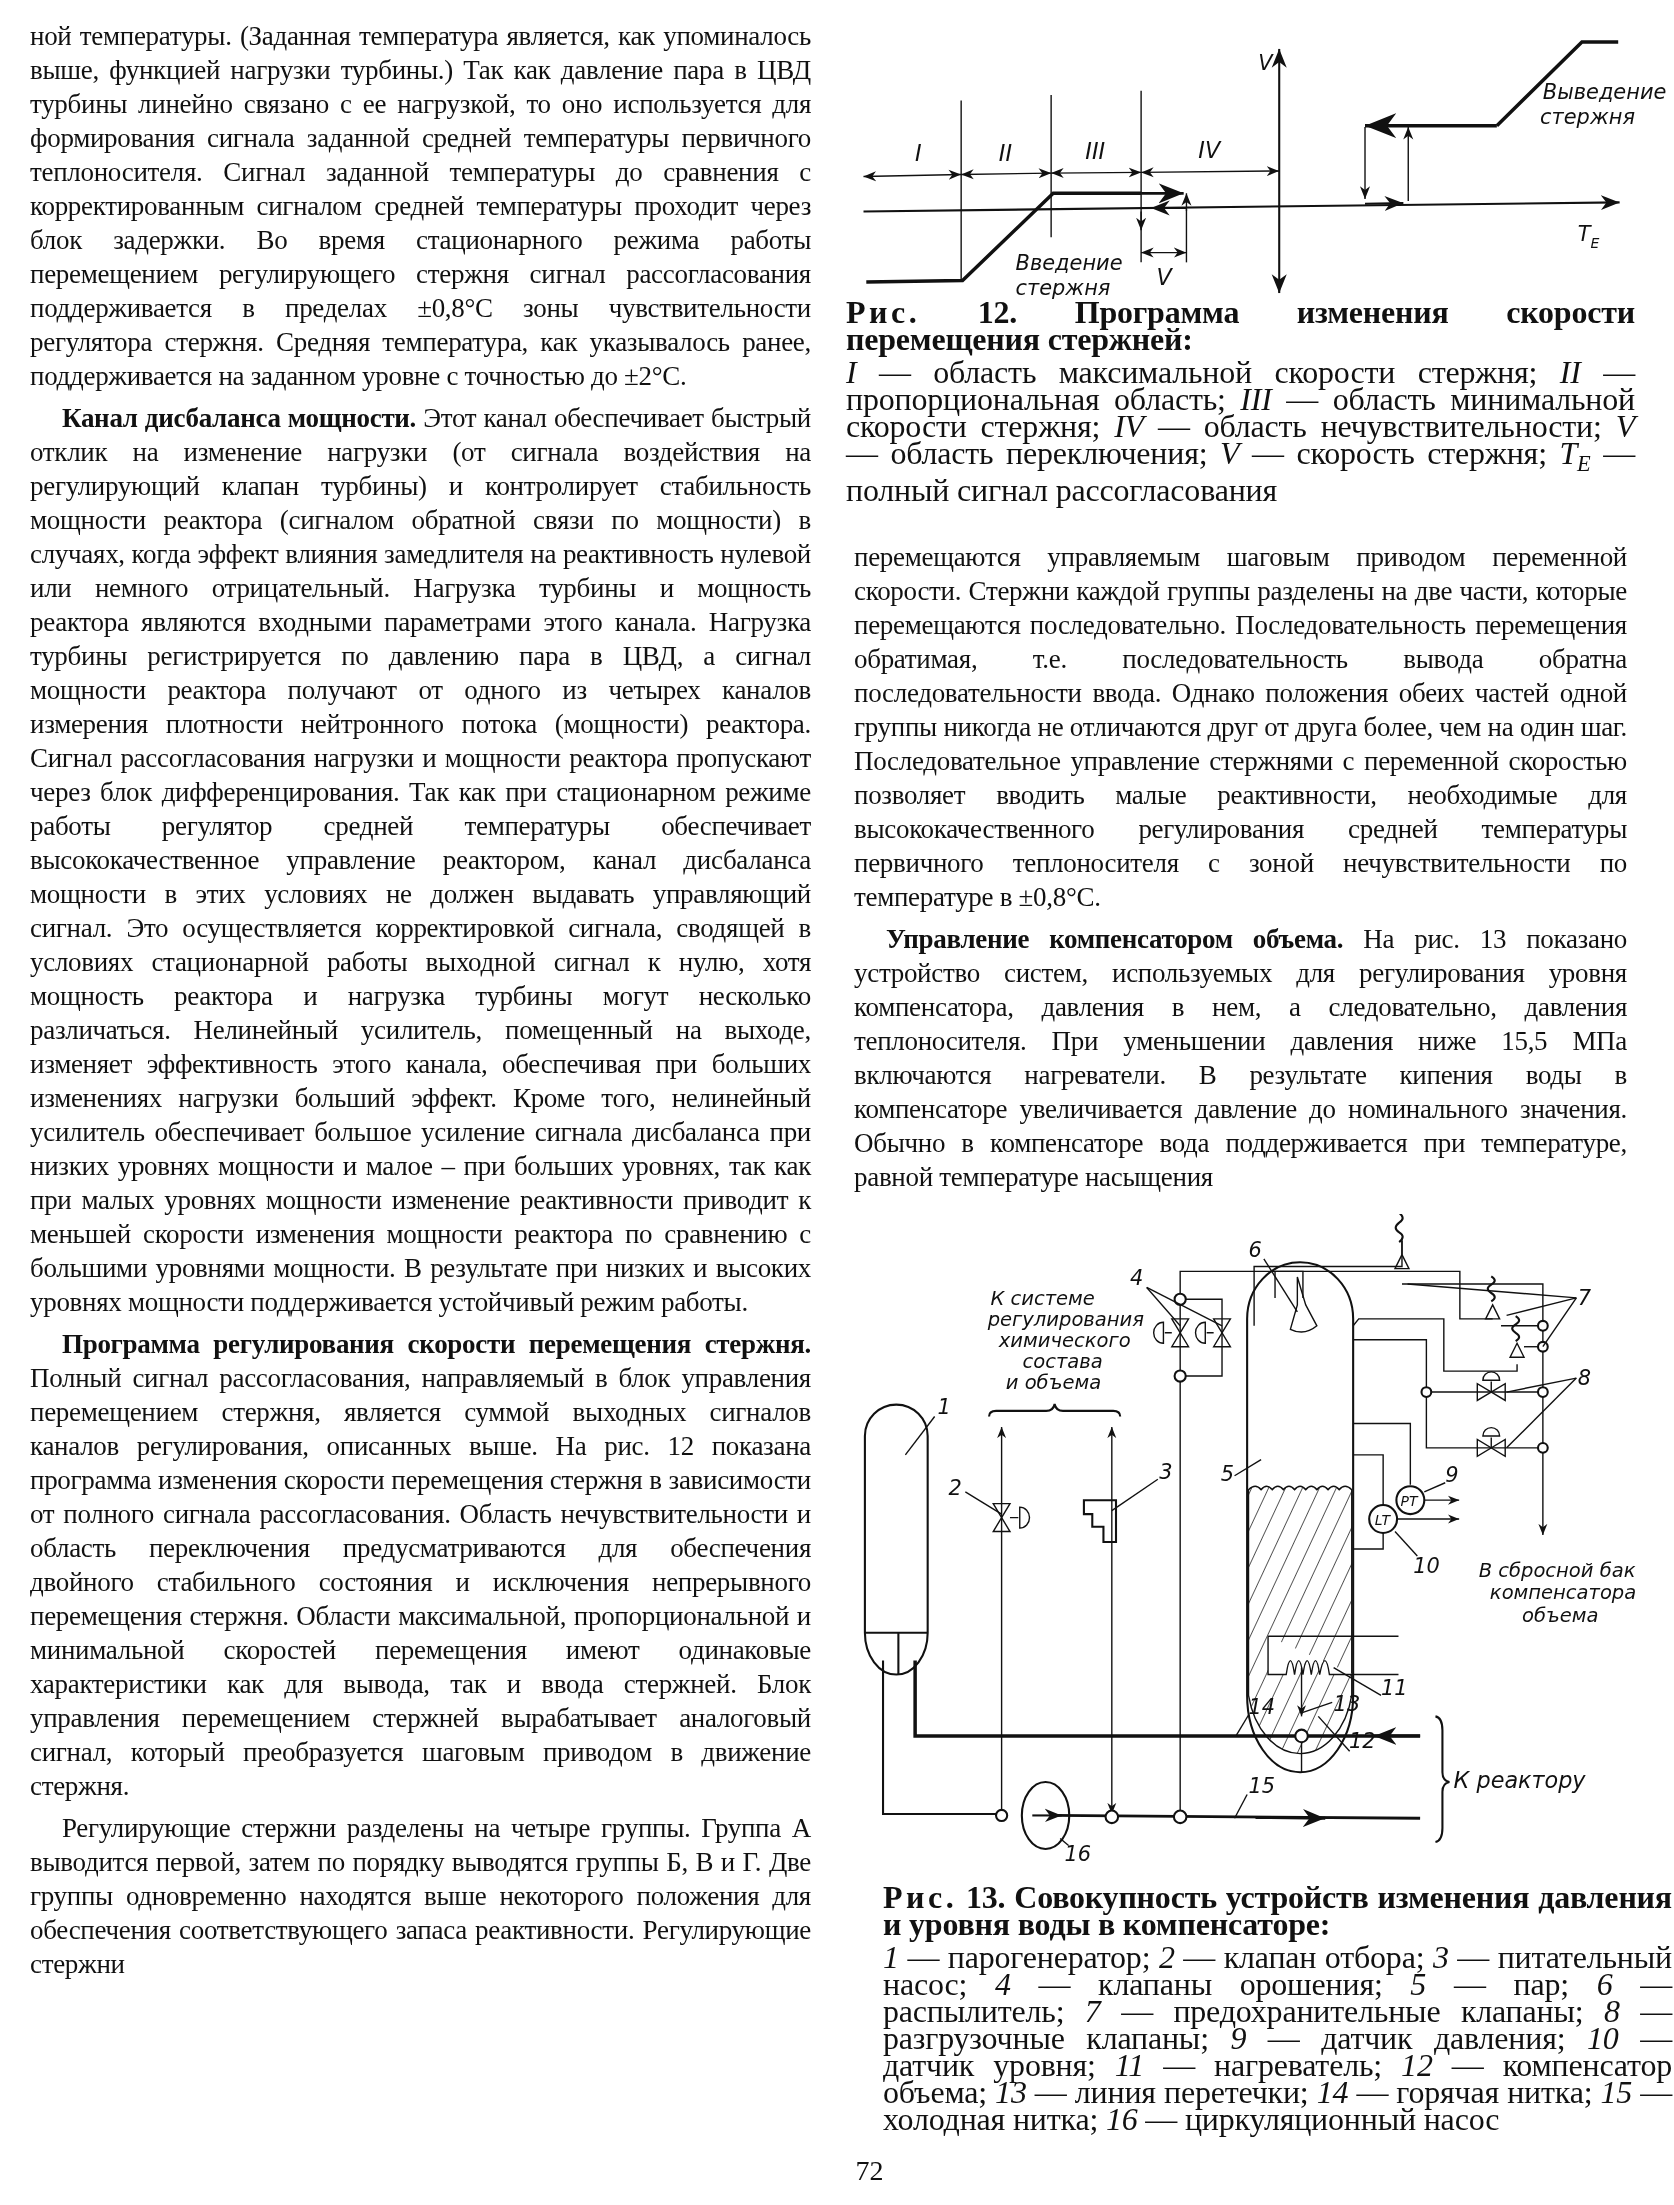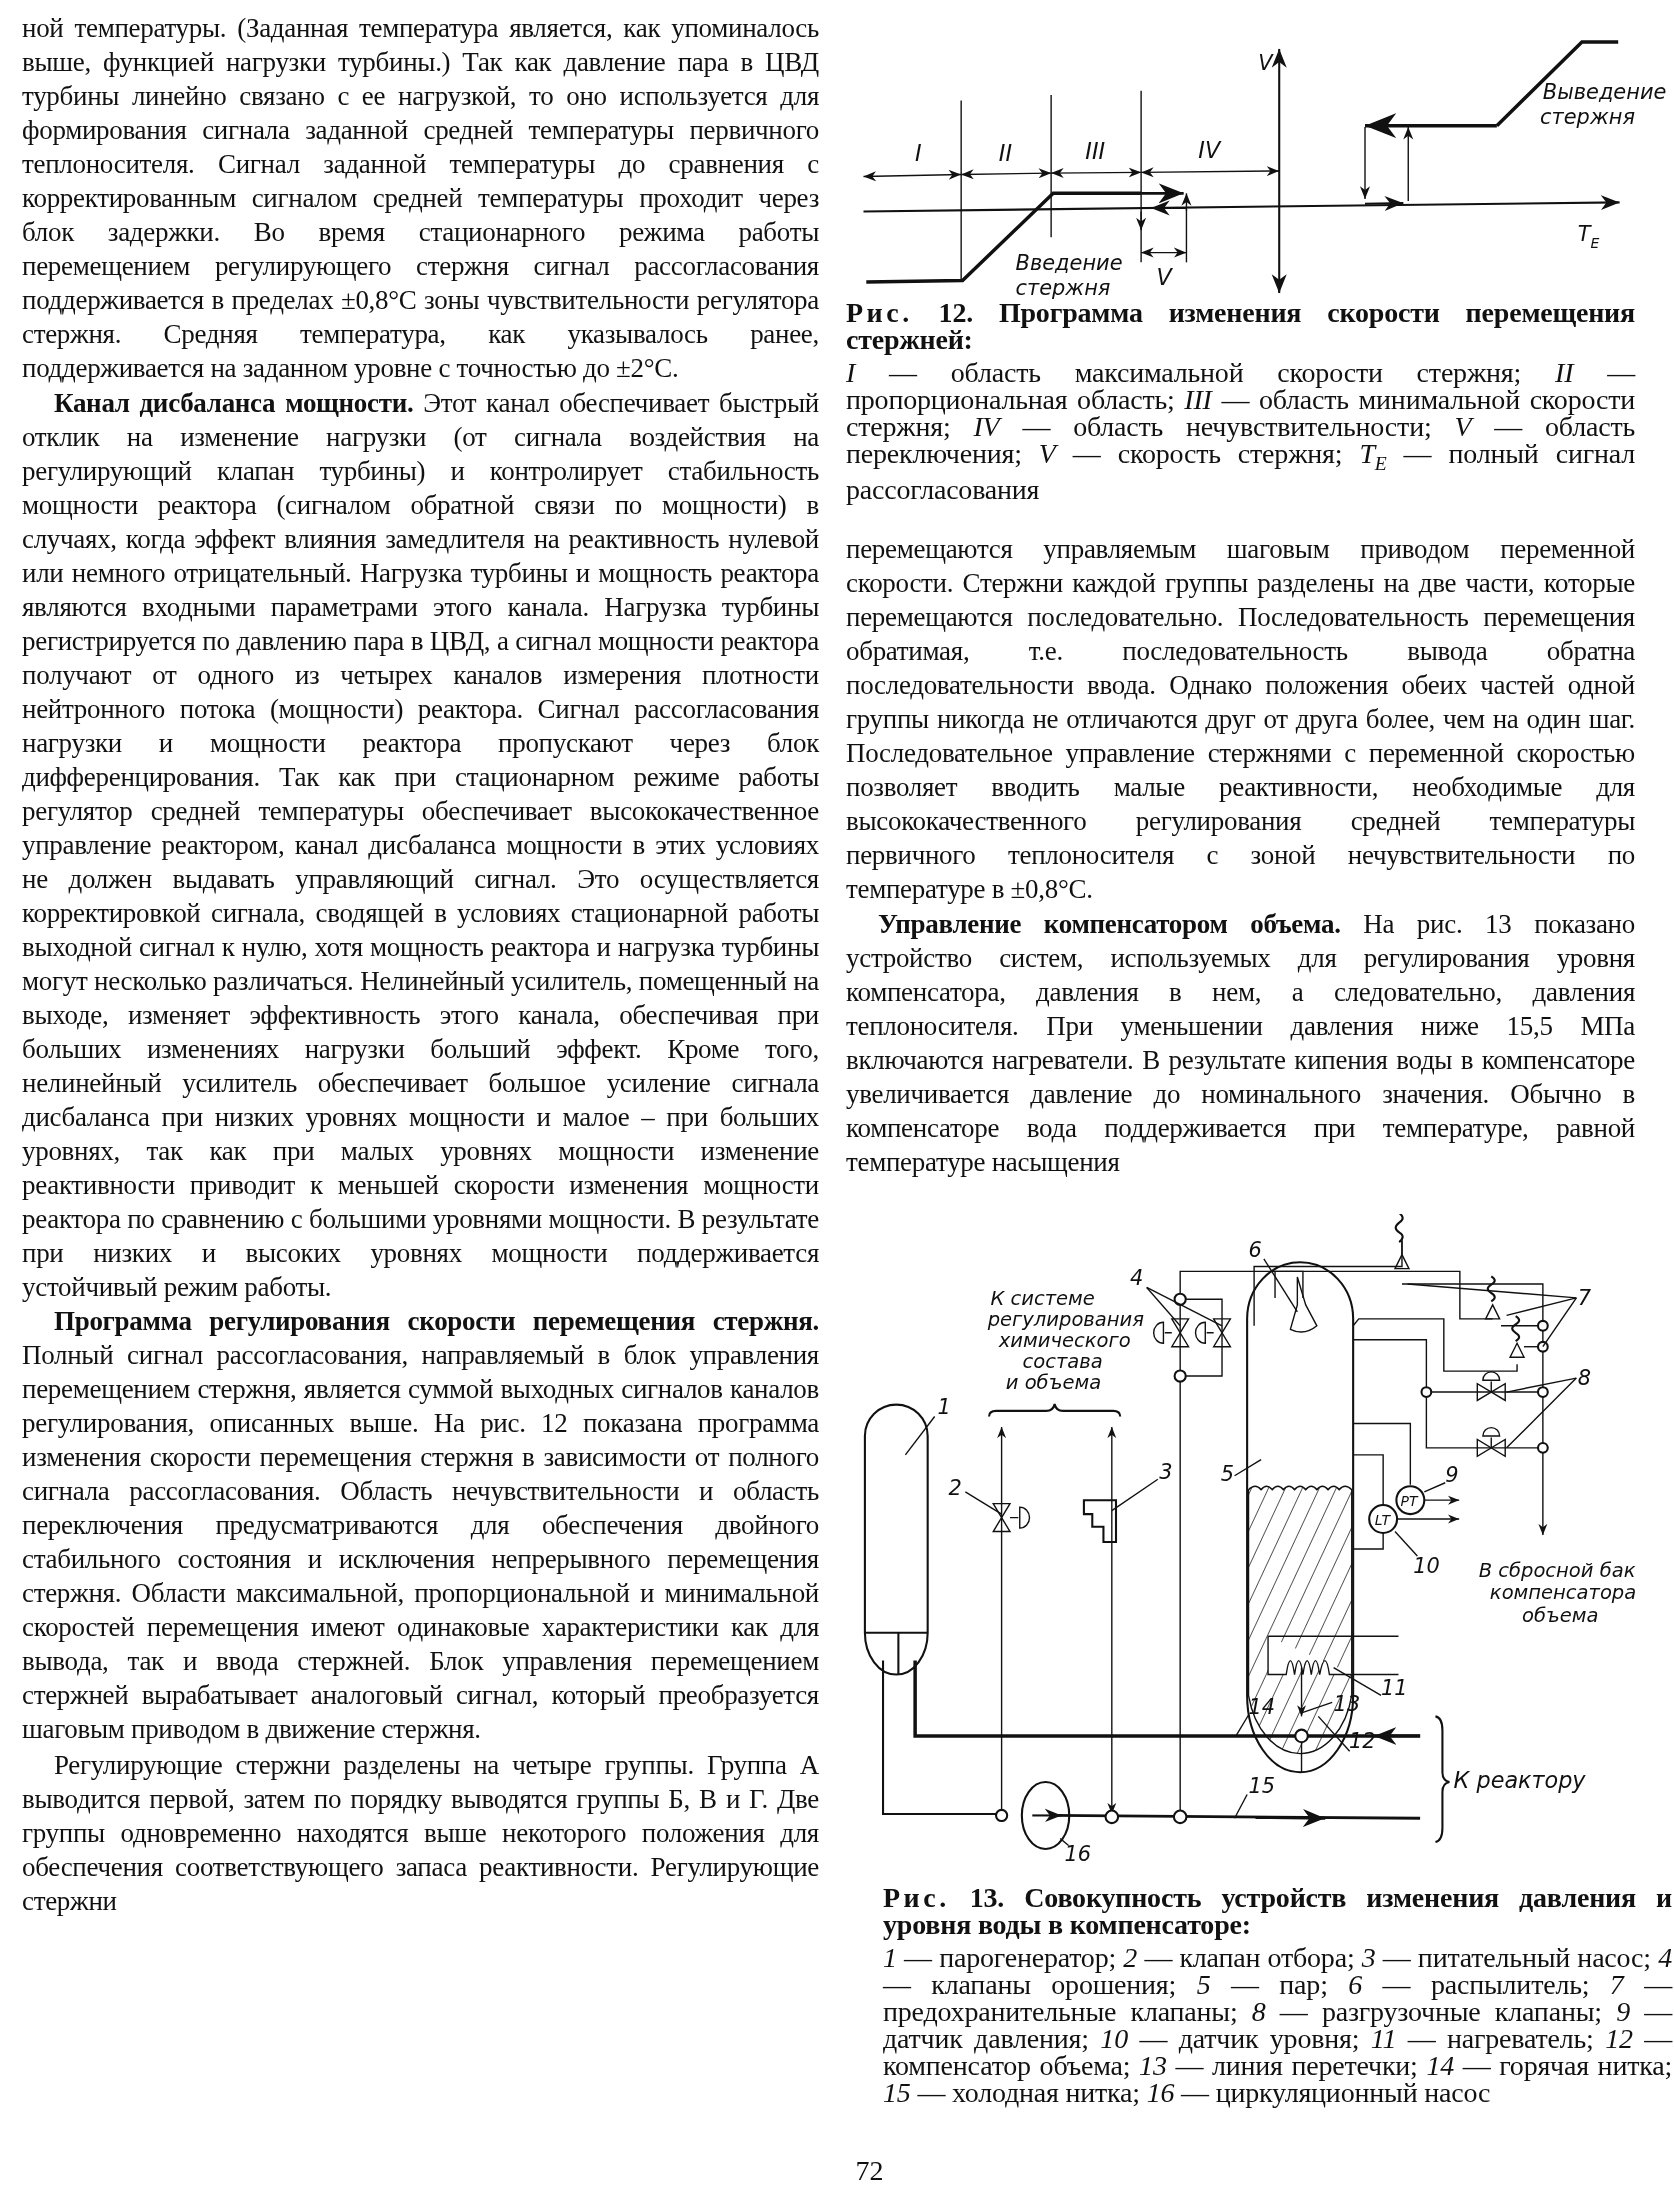--- a/index.html
+++ b/index.html
@@ -1,27 +1,27 @@
 <!DOCTYPE html>
 <html style="font-size:11px"><head>
 <meta charset="utf-8">
 <style>
   html, body { margin: 0; padding: 0; background: #ffffff; }
   body { width: 1675px; height: 2205px; position: relative; overflow: hidden; color: #111111; }
   .col { position: absolute; font-family: "Liberation Serif", "DejaVu Serif", serif; font-size: 27px; line-height: 34px; text-align: justify; letter-spacing: -0.3px; }
-  .col p { margin: 0; text-indent: 0; hyphens: manual; }
+  .col p { margin: 8px; text-indent: 0; hyphens: manual; }
   .col p.indent { text-indent: 32px; }
   .col p.gap { margin-top: 1.4px; }
   .bold { font-weight: bold; }
   #left-col { left: 22px; top: 11px; width: 797px; }
   #right-body { left: 846px; top: 532px; width: 789px; }
   .fig { position: absolute; }
   #fig12 { left: 837px; top: 28px; width: 837px; height: 279px; }
   #fig13 { left: 837px; top: 1214px; width: 837px; height: 670px; }
-  .caption { position: absolute; font-family: "Liberation Serif", "DejaVu Serif", serif; font-size: 28px; line-height: 27px; text-align: justify; letter-spacing: -0.2px; }
+  .caption { position: absolute; font-family: "Liberation Serif", "DejaVu Serif", serif; font-size: 32px; line-height: 27px; text-align: justify; letter-spacing: -0.2px; }
   .caption .title { font-weight: bold; }
   .caption .title .ris { letter-spacing: 3.5px; }
   .caption p { margin: 0; }
   .caption .legend { margin-top: 5.6px; }
   .caption i { font-style: italic; }
   #cap12 { left: 846px; top: 299px; width: 789px; }
   #cap13 { left: 846px; top: 1884px; width: 789px; margin-left: 37px; }
   #page-number { position: absolute; left: 0; width: 1675px; top: 2155px; text-align: center; font-family: "Liberation Serif", serif; font-size: 28px; padding-left: 32px; }
   svg text { font-family: "DejaVu Sans", sans-serif; font-style: italic; fill: #111; }
   .stroke { stroke: #111; fill: none; }

